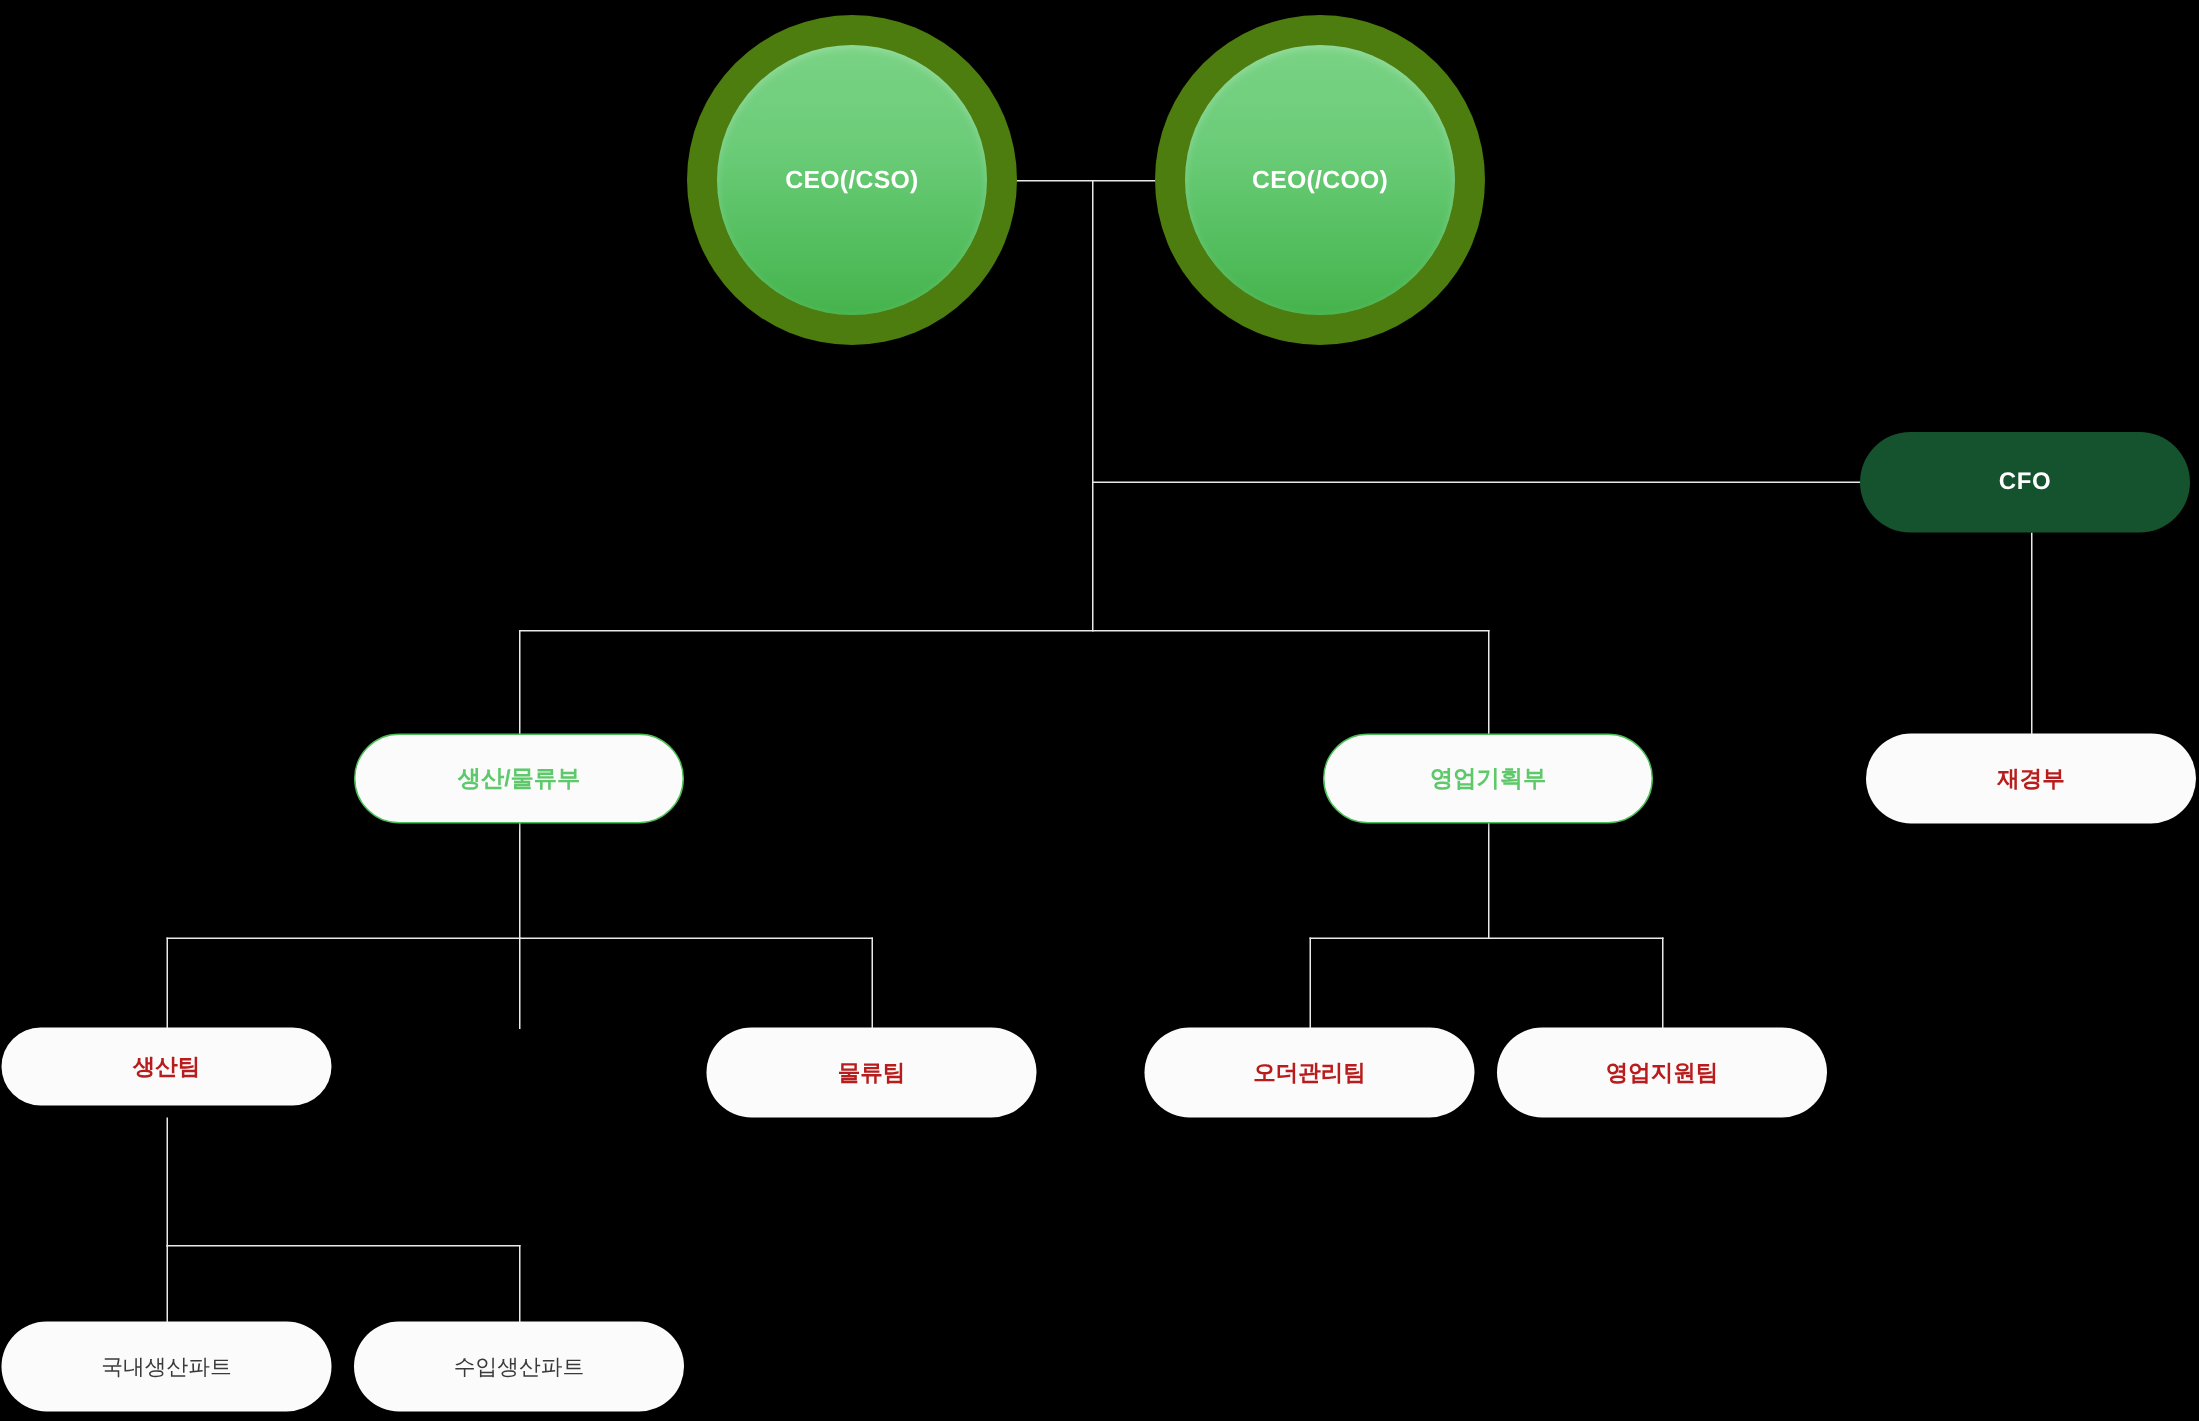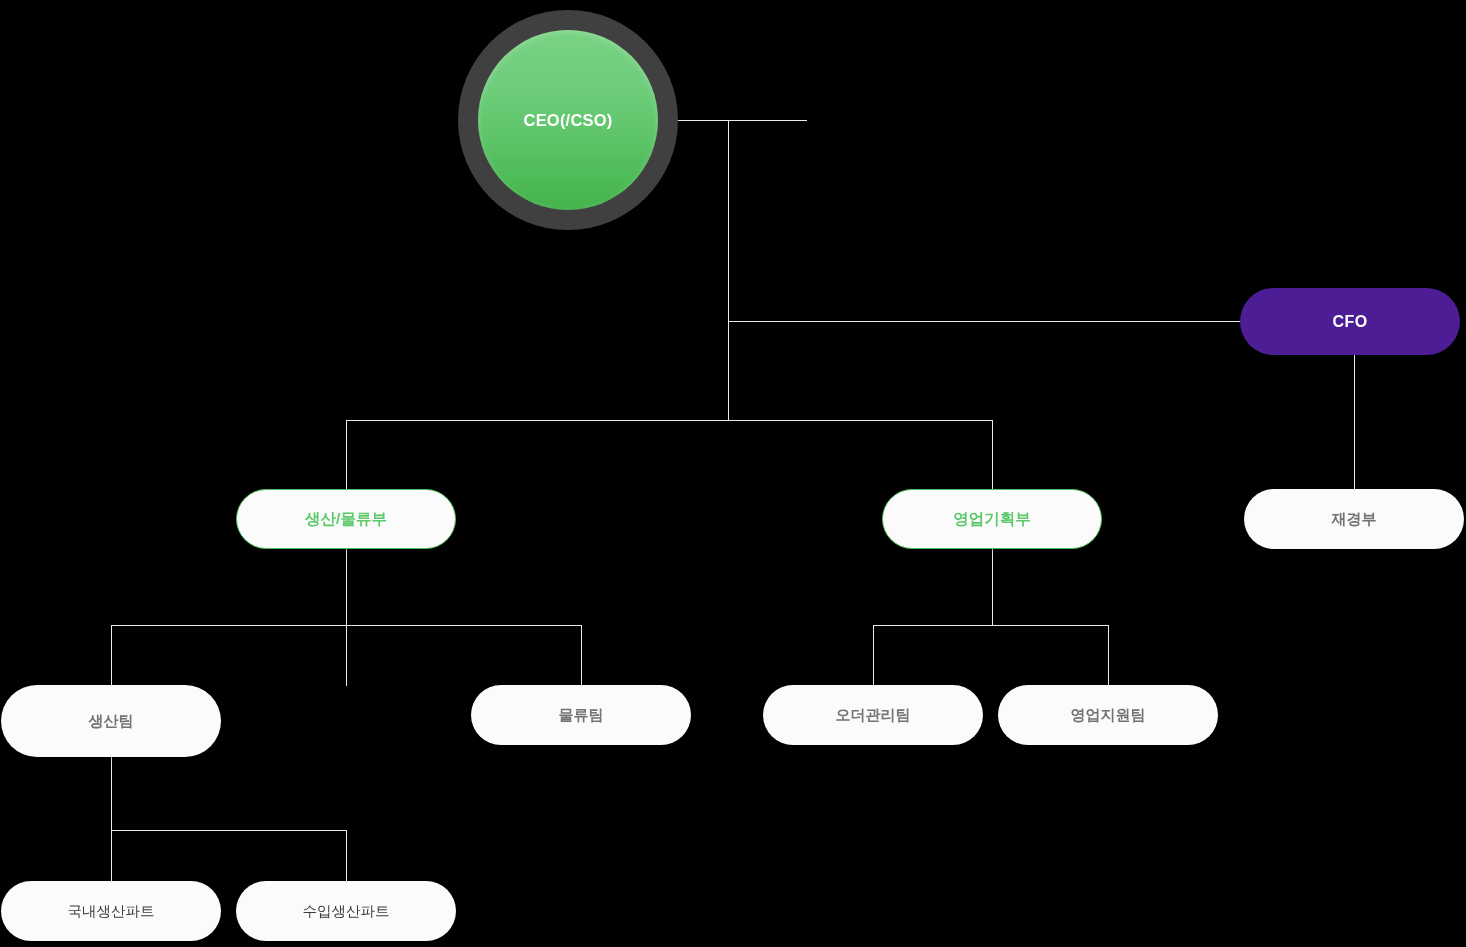--- a/index.html
+++ b/index.html
@@ -44,21 +44,21 @@
     align-items: center;
     justify-content: center;
     text-align: center;
     white-space: nowrap;
     user-select: none;
   }
 
   
   .exec-circle {
     border-radius: 50%;
-    background: #404040;
+    background: #4d7c0f;
     display: flex;
     align-items: center;
     justify-content: center;
   }
   .exec-circle .exec-inner {
     width: 180px;
     height: 180px;
     border-radius: 50%;
     background: linear-gradient(to bottom, #79d384 0%, #6bcc78 38%, #55bf60 72%, #45b34c 100%);
     display: flex;
@@ -69,21 +69,21 @@
   .exec-label {
     color: #ffffff;
     font-size: 16.5px;
     font-weight: bold;
     letter-spacing: 0.2px;
   }
 
   
   .pill-solid {
     border-radius: 40px;
-    background: #4c1d95;
+    background: #14532d;
   }
   .pill-solid .pill-label {
     color: #ffffff;
     font-size: 16px;
     font-weight: bold;
     letter-spacing: 0.4px;
   }
 
   
   .pill-outline {
@@ -98,21 +98,21 @@
     font-weight: bold;
   }
 
   
   .pill-plain {
     border-radius: 40px;
     background: #fbfbfb;
     box-shadow: 0 2px 5px rgba(0,0,0,0.25);
   }
   .pill-plain .pill-label {
-    color: #737373;
+    color: #b91c1c;
     font-size: 15px;
     font-weight: bold;
   }
 
   
   .pill-light {
     border-radius: 40px;
     background: #fbfbfb;
     box-shadow: 0 2px 5px rgba(0,0,0,0.25);
   }
@@ -158,38 +158,43 @@
     <div class="line-v" style="left:110.5px; top:830px; height:52px;"></div>
     <div class="line-v" style="left:345.5px; top:830px; height:52px;"></div>
   </div>
 
   <div class="node exec-circle" style="left:458px; top:10px; width:220px; height:220px;">
     <div class="exec-inner">
       <span class="exec-label">CEO(/CSO)</span>
     </div>
   </div>
 
+  <div class="node exec-circle" style="left:770px; top:10px; width:220px; height:220px;">
+    <div class="exec-inner">
+      <span class="exec-label">CEO(/COO)</span>
+    </div>
+  </div>
 
   <div class="node pill-solid" style="left:1240px; top:288px; width:220px; height:67px;">
     <span class="pill-label">CFO</span>
   </div>
 
   <div class="node pill-outline" style="left:882px; top:489px; width:220px; height:60px;">
     <span class="pill-label">영업기획부</span>
   </div>
 
   <div class="node pill-outline" style="left:236px; top:489px; width:220px; height:60px;">
     <span class="pill-label">생산/물류부</span>
   </div>
 
   <div class="node pill-plain" style="left:1244px; top:489px; width:220px; height:60px;">
     <span class="pill-label">재경부</span>
   </div>
 
-  <div class="node pill-plain" style="left:1px; top:685px; width:220px; height:72px;">
+  <div class="node pill-plain" style="left:1px; top:685px; width:220px; height:52px;">
     <span class="pill-label">생산팀</span>
   </div>
 
 
   <div class="node pill-plain" style="left:471px; top:685px; width:220px; height:60px;">
     <span class="pill-label">물류팀</span>
   </div>
 
   <div class="node pill-plain" style="left:763px; top:685px; width:220px; height:60px;text-align:center;">
     <span class="pill-label">오더관리팀</span>

